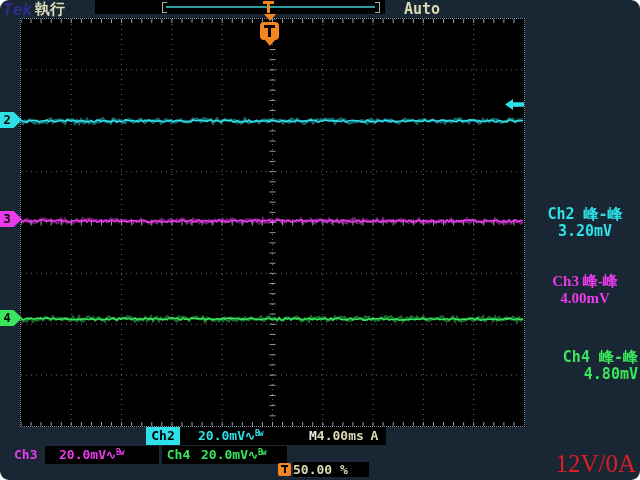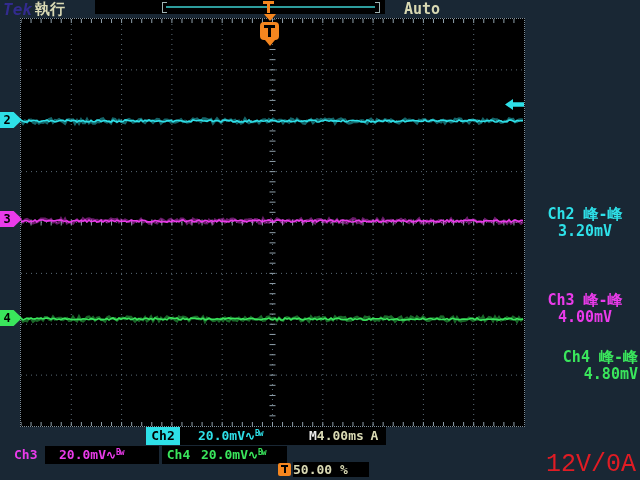--- a/index.html
+++ b/index.html
@@ -1,19 +1,20 @@
 <!DOCTYPE html>
 <html><head>
 <meta charset="utf-8">
 <style>
   html,body { margin:0; padding:0; }
   .scope {
     position:relative; width:640px; height:480px;
     background:var(--bg,#192734); overflow:hidden;
     font-family:"DejaVu Sans Mono", monospace;
+    border-radius:9px;
   }
   
   .brand { position:absolute; left:3px; top:0; font-size:16px; font-weight:bold;
            font-style:italic; color:var(--indigo,#322b8e); }
   .run-status { position:absolute; left:35px; top:0; font-size:15px; font-weight:bold;
            color:var(--cream,#d9d9b3); }
   .acq-strip { position:absolute; left:95px; top:0; width:290px; height:14px; background:#000; }
   .acq-line  { position:absolute; left:71px; top:6px; width:209px; height:2px; background:var(--teal,#2d9c9c); }
   .bracket   { position:absolute; top:2px; width:4px; height:9px; }
   .bracket.l { left:67px;  border-left:1px solid #9fb3b3; border-top:1px solid #9fb3b3; border-bottom:1px solid #9fb3b3; }
@@ -60,21 +61,21 @@
       padding-left:0; }
   .ch-badge span { display:block; width:14px; text-align:center; }
   .badge2 { top:112px; background:var(--cyan,#2ee0e8); }
   .badge3 { top:211px; background:var(--magenta,#ea3bea); }
   .badge4 { top:310px; background:var(--green,#3ae65c); }
 
   
   .meas { position:absolute; left:532px; width:106px; text-align:center;
           font-size:15px; font-weight:bold; line-height:17px; }
   .meas.m1 { top:206px; color:var(--cyan,#2ee0e8); }
-  .meas.m2 { top:292px; color:var(--magenta,#ea3bea); }
+  .meas.m2 { top:273px; color:var(--magenta,#ea3bea);font-family:Liberation Serif, serif; }
   .meas.m3 { top:349px; color:var(--green,#3ae65c);text-align:right; }
 
   
   .ro { position:absolute; height:18px; line-height:18px; font-size:13px; font-weight:bold; }
   .box { background:#000; }
   .ch2-tag { left:146px; top:427px; width:34px; text-align:center;
              background:var(--cyan,#2ee0e8); color:#000; }
   .ch2-scale { left:180px; top:427px; width:127px; color:var(--cyan,#2ee0e8); padding-left:18px; box-sizing:border-box; }
   .timebase  { left:307px; top:427px; width:60px; color:var(--cream,#d9d9b3); padding-left:2px; box-sizing:border-box; }
   .timebase .m { color:#e8e8e8; }
@@ -92,21 +93,21 @@
 
   .t-icon { position:absolute; left:278px; top:463px; width:13px; height:13px;
             background:var(--orange,#f5861f); border-radius:2px; }
   .t-icon .t-glyph { width:7px; height:8px; margin:2px auto 0; }
   .t-icon .h { left:0; top:0; width:7px; height:2px; }
   .t-icon .v { left:2.5px; top:0; width:2px; height:8px; }
   .hpos { left:293px; top:462px; width:76px; height:15px; line-height:15px;
           font-size:13px; color:var(--cream,#d9d9b3); box-sizing:border-box; }
 
   .psu { position:absolute; left:540px; top:450px; width:96px; text-align:right;
-         font-family:Liberation Mono, monospace;
+         font-family:Liberation Serif, serif;
          font-size:25px; color:var(--red,#e01c24); }
 </style>
 </head>
 <body>
 
 <div class="scope" style="--bg: #192734; --cyan: #2ee0e8; --magenta: #ea3bea; --green: #3ae65c; --orange: #f5861f; --cream: #d9d9b3; --teal: #2d9c9c; --indigo: #322b8e; --red: #e01c24;">
 
   <span class="brand">Tek</span>
   <span class="run-status">執行</span>
   <div class="acq-strip">

